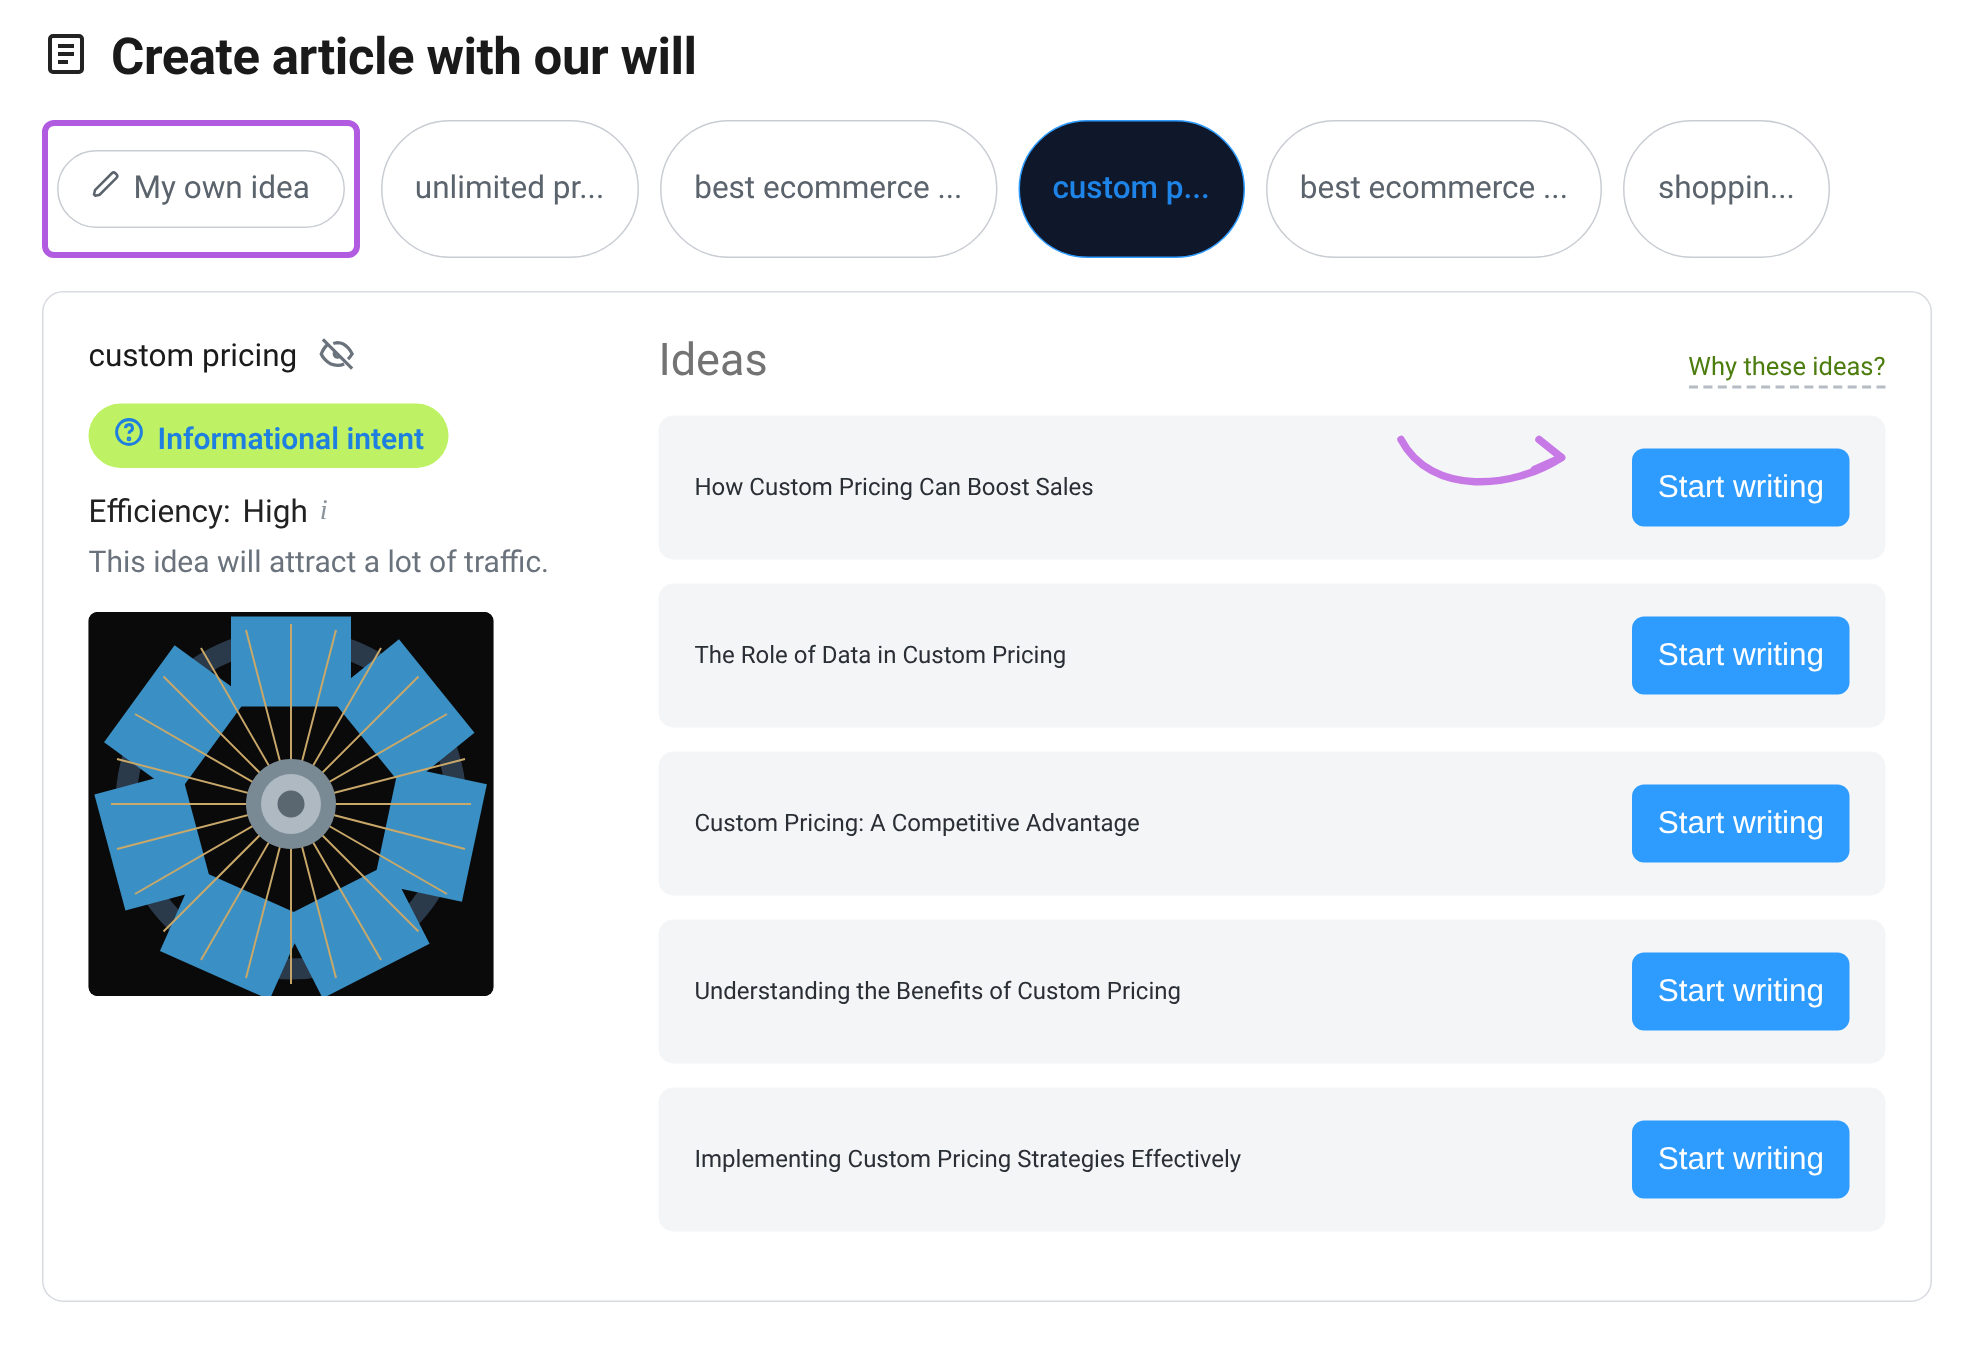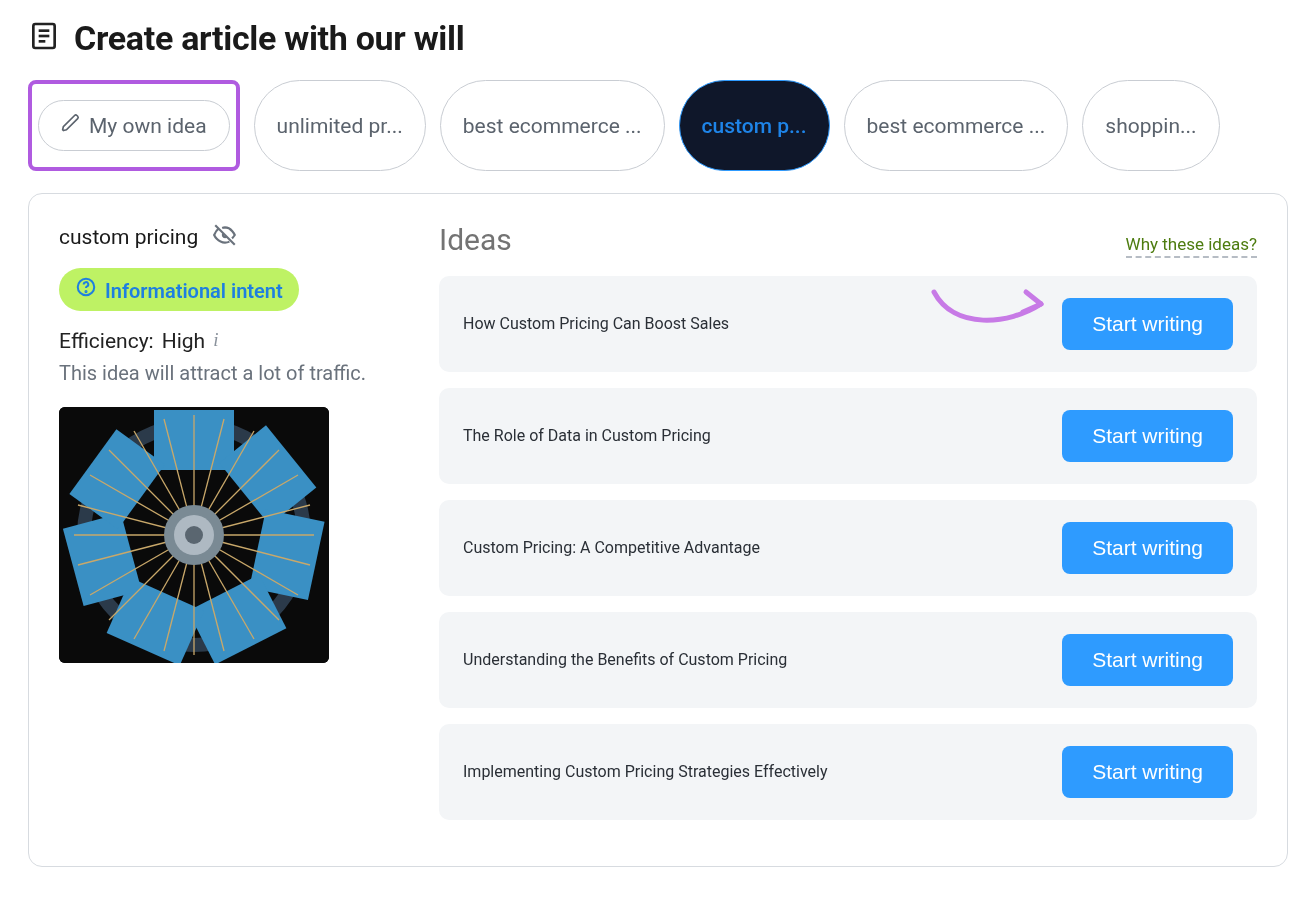--- a/index.html
+++ b/index.html
@@ -149,21 +149,21 @@
     color: #2a2f36;
     line-height: 1.35;
     flex: 1;
   }
   .start-btn {
     background: #2e9bff;
     color: #fff;
     border: none;
     font-size: 21px;
     font-weight: 500;
-    padding: 14px 30px;
+    padding: 14px 17px;
     border-radius: 8px;
     cursor: pointer;
     flex-shrink: 0;
   }
   .arrow-annot {
     position: absolute;
     top: 58px;
     left: 490px;
     pointer-events: none;
   }

